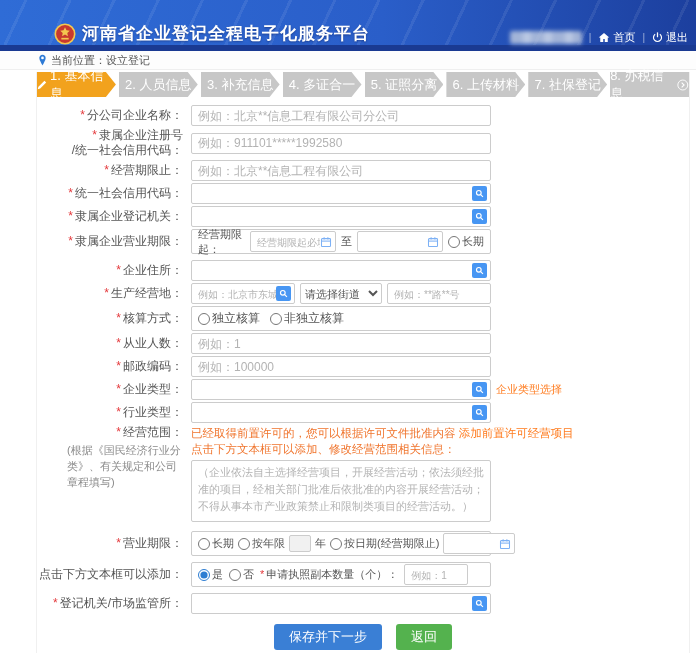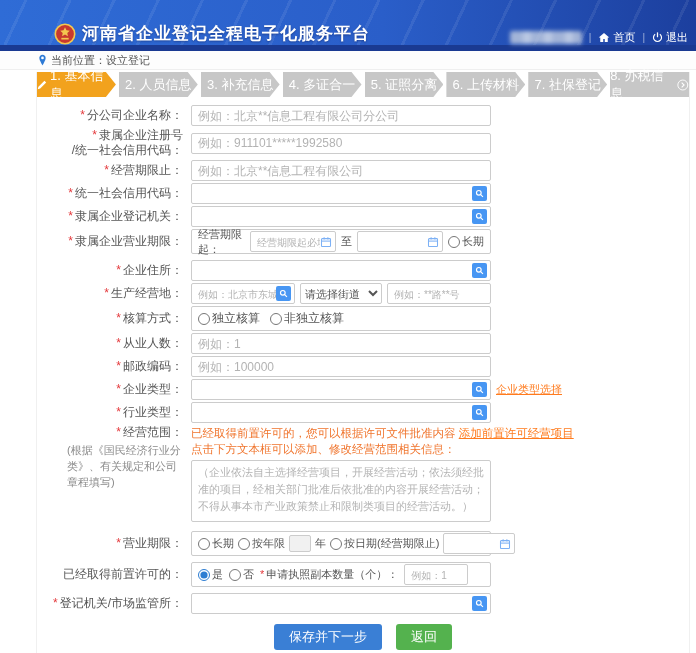--- a/index.html
+++ b/index.html
@@ -54,21 +54,21 @@
   .cal { cursor:pointer; display:flex; flex-shrink:0; }
 
   .group { display:flex; align-items:center; gap:5px; height:25px; border:1px solid #ccc; border-radius:2px; padding:0 6px; }
   .rad { display:flex; align-items:center; gap:2px; cursor:pointer; white-space:nowrap; }
   .rad input { margin:0; width:12px; height:12px; accent-color:#2d7dd2; }
   .small-txt { font-size:11px; }
   .yr-inp { width:22px; height:17px; border:1px solid #ccc; background:#f1f1f1; border-radius:2px; }
 
   select { height:21px; width:82px; font-size:11px; color:#555; border:1px solid #ccc; border-radius:2px; background:#fff; font-family:inherit; }
 
-  .link-orange { color:#ff7b1e; font-size:11px; cursor:pointer; white-space:nowrap;text-decoration:underline; }
+  .link-orange { color:#ff7b1e; font-size:11px; cursor:pointer; white-space:nowrap; }
   .hint { font-size:11.5px; color:#f0742c; line-height:16px; }
   .hint .link-orange { font-size:11.5px; }
   .scope-val { display:block; }
   textarea { width:300px; height:62px; border:1px solid #ccc; border-radius:2px; resize:none; font-size:11px; line-height:1.55;
              color:#333; padding:3px 6px; font-family:inherit; margin-top:3px; }
 
   .btns { display:flex; justify-content:center; gap:14px; margin-top:10px; }
   .btn { border:none; border-radius:3px; color:#fff; font-size:13px; height:26px; padding:0 15px; cursor:pointer; font-family:inherit; }
   .btn-save { background:#3a7fd5; }
   .btn-back { background:#54b24e; }
@@ -390,21 +390,21 @@
                     <line x1="5.5" y1="1.8" x2="5.5" y2="4.6" stroke="#7db1f5" stroke-width="1.4"></line>
                     <line x1="10.5" y1="1.8" x2="10.5" y2="4.6" stroke="#7db1f5" stroke-width="1.4"></line>
                   </svg>
                 </span>
           </div>
         </div>
           </div>
       </div>
 
       <div class="row mt6">
-        <div class="lbl"><span>已经取得前置许可的：</span></div>
+        <div class="lbl"><span>点击下方文本框可以添加：</span></div>
         <div class="val">
             <div class="group small-txt" style="width:300px; gap:6px;">
           <label class="rad">
                 <input type="radio" name="paper" checked="" style="">
                 <span>是</span>
               </label>
           <label class="rad">
                 <input type="radio" name="paper" style="">
                 <span>否</span>
               </label>

